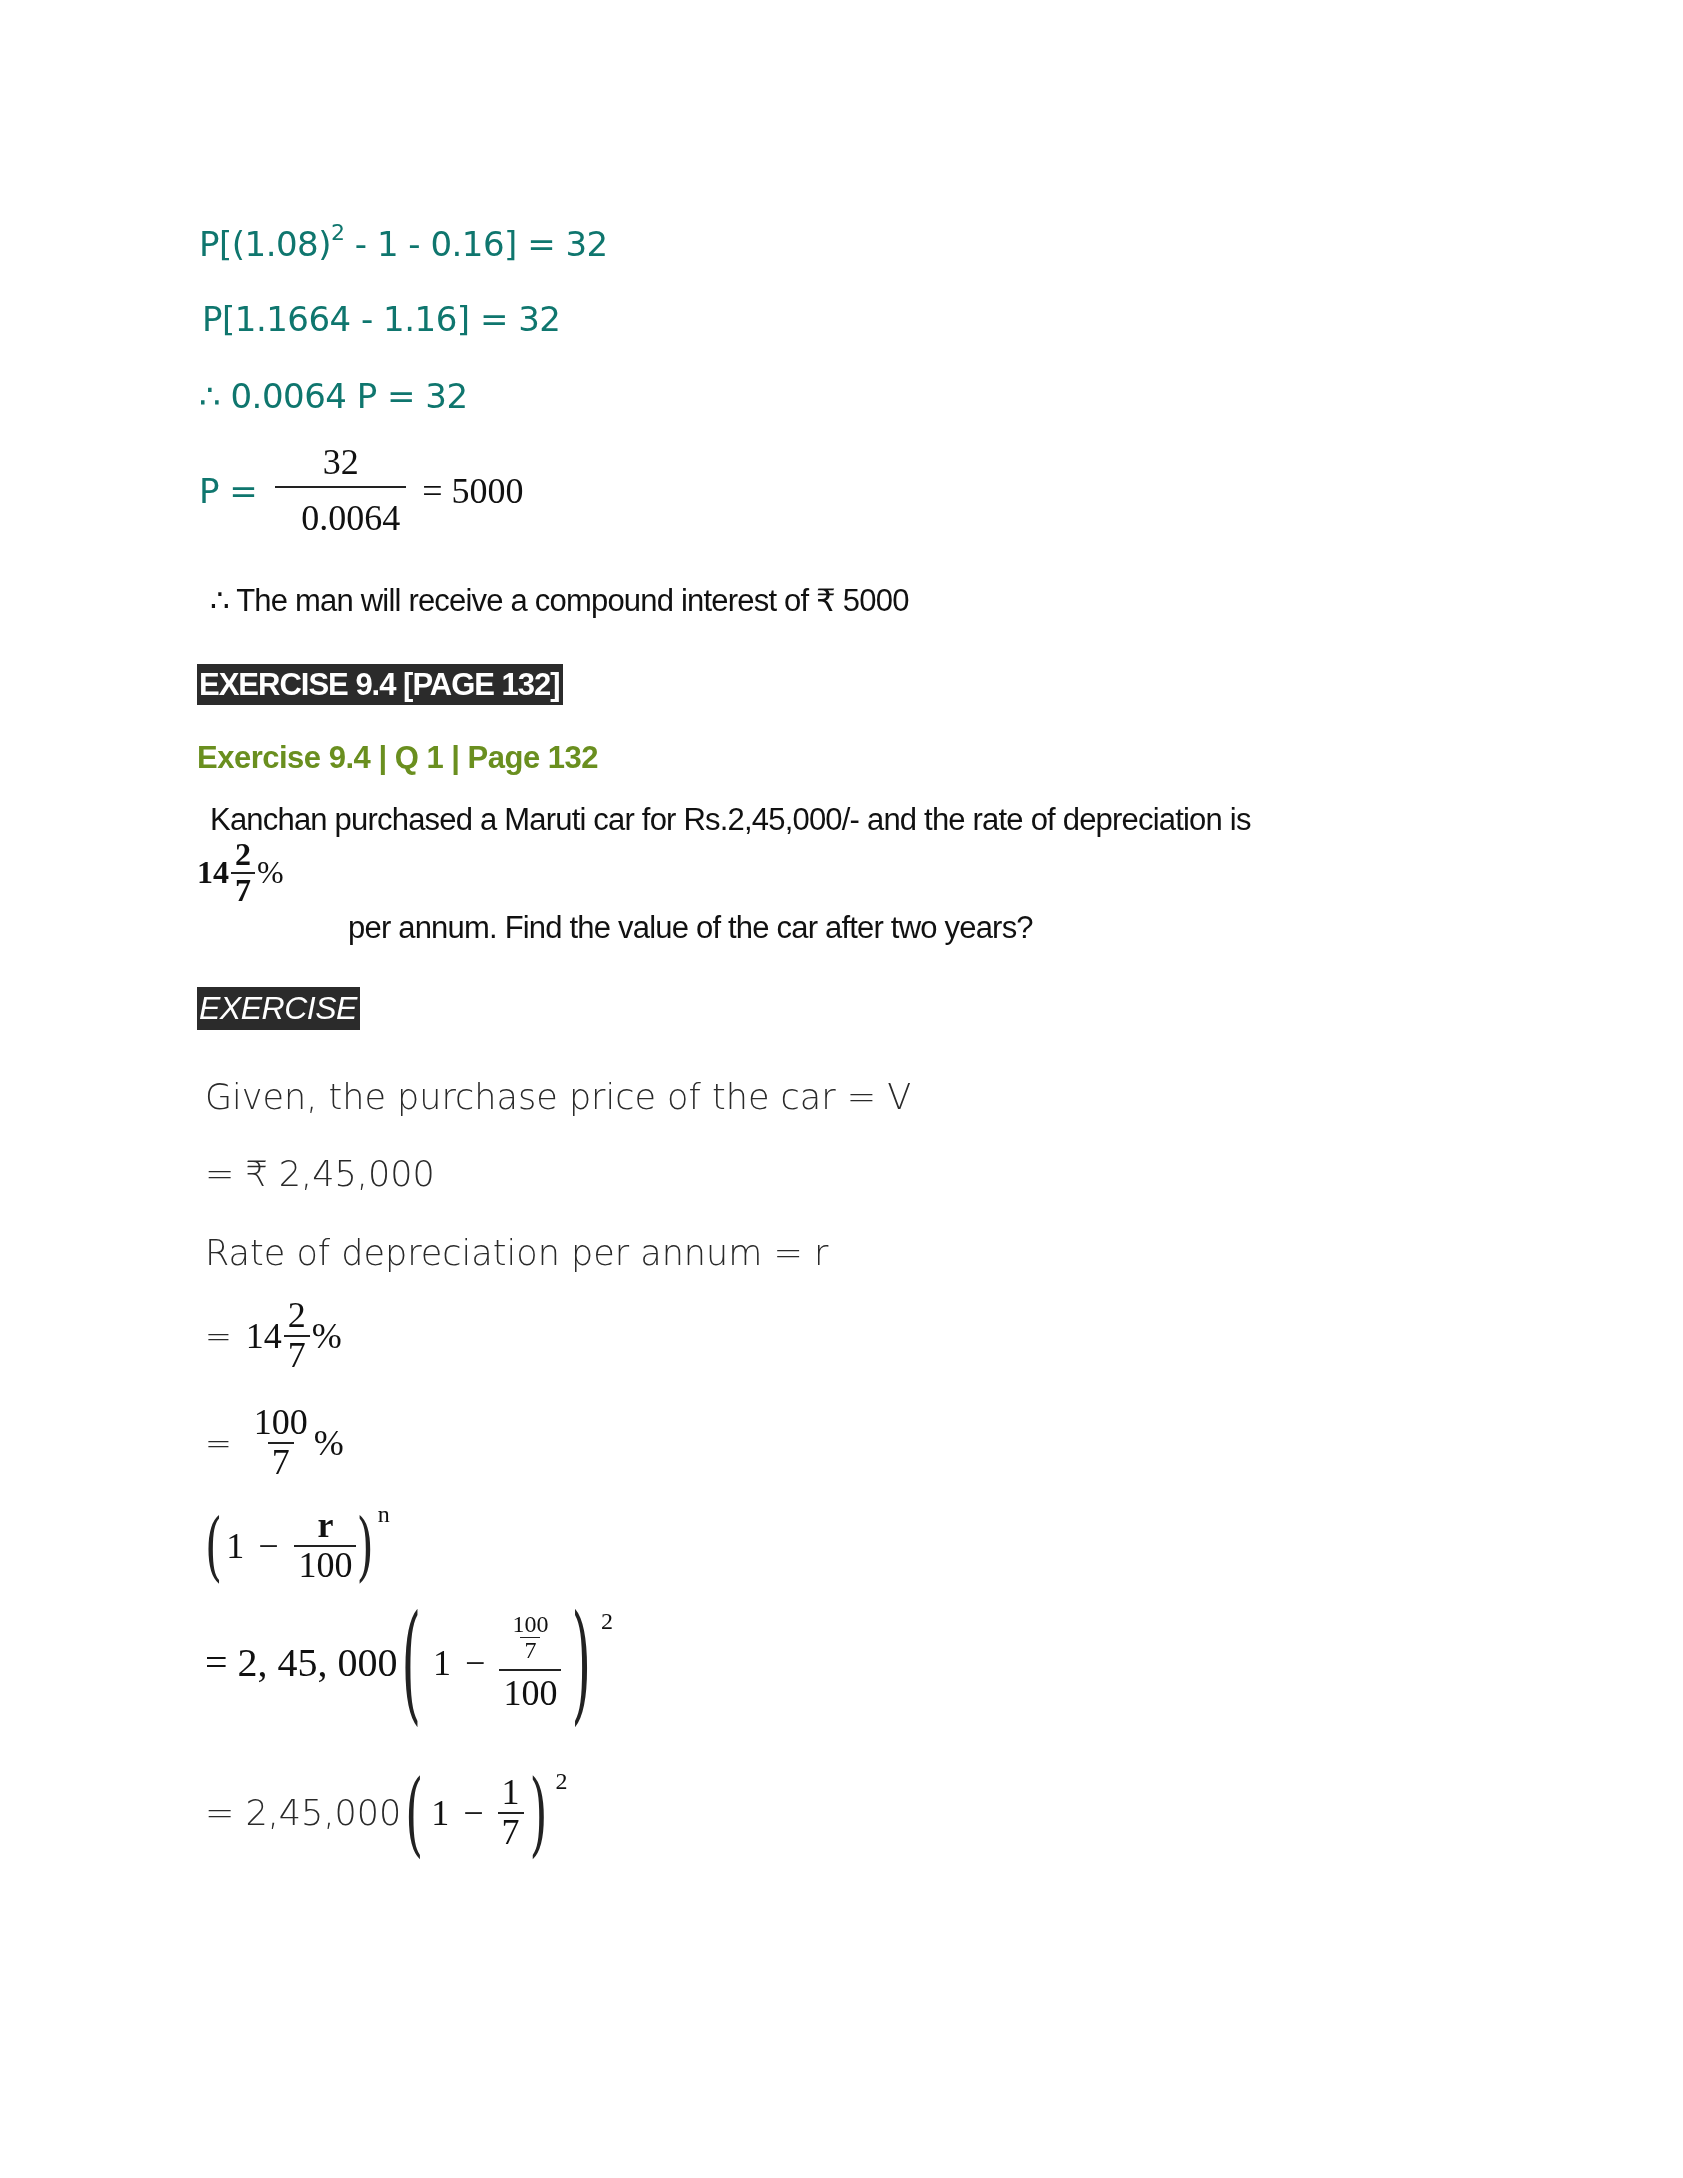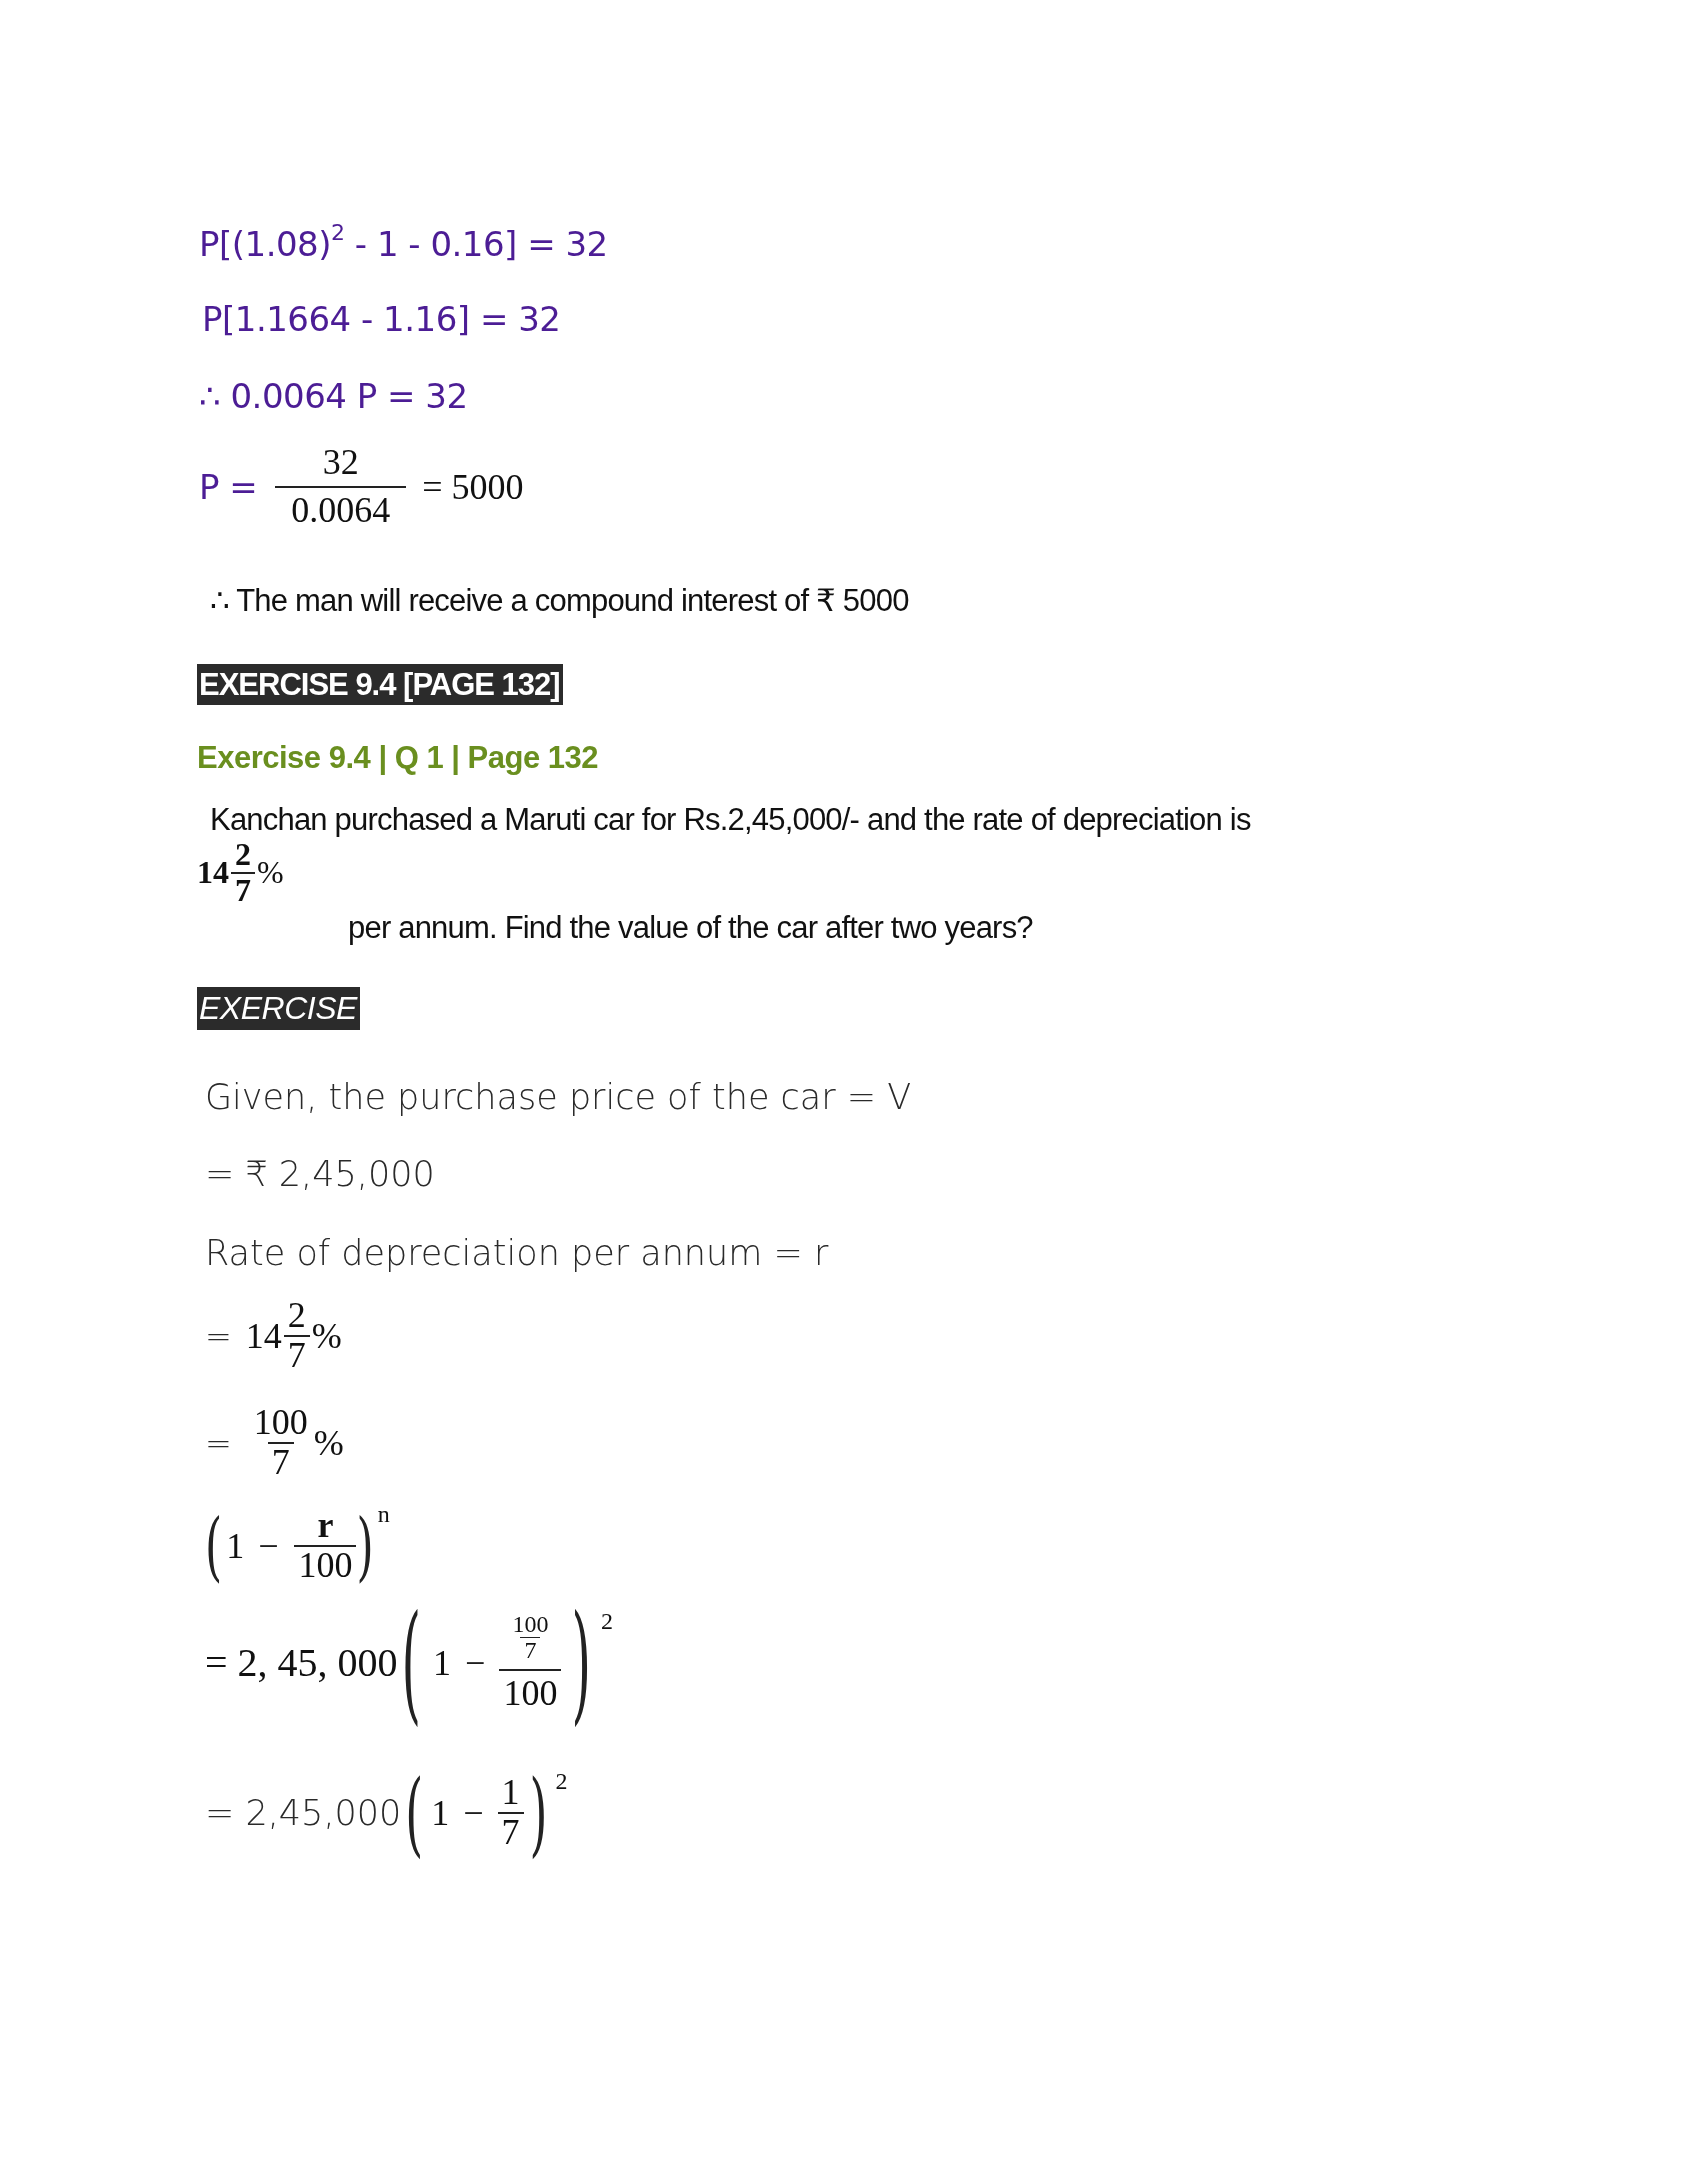--- a/index.html
+++ b/index.html
@@ -1,20 +1,20 @@
 <!DOCTYPE html>
 <html><head>
   <meta charset="utf-8">
   <style>
     html, body { margin: 0; padding: 0; background: #ffffff; }
     body { width: 1683px; height: 2178px; position: relative; overflow: hidden; color: #222; }
     .abs { position: absolute; white-space: nowrap; }
     .seg  { font-family: "DejaVu Sans", sans-serif; font-weight: 300; color: #2a2a2a; }
     .math { font-family: "Liberation Serif", serif; color: #111; }
-    .calc { font-family: "DejaVu Sans", sans-serif; color: #4c1d95; font-size: 34px; letter-spacing: -0.5px; }
+    .calc { font-family: "DejaVu Sans", sans-serif; color: #0f766e; font-size: 34px; letter-spacing: -0.5px; }
     .calc sup { font-size: 22px; vertical-align: 16px; }
     .frac { display: inline-flex; flex-direction: column; align-items: center; vertical-align: middle; }
     .frac .num { display: block; padding: 0 4px; line-height: 1.05; }
     .frac .den { display: block; padding: 0 4px; line-height: 1.05; border-top: 2px solid #222; }
     .bar { background: #2b2b2b; color: #fff; }
     .ex-bar { left: 197px; top: 664px; height: 41px; padding: 0 3px 0 2px; font-family: "Liberation Sans", sans-serif; font-weight: bold; font-size: 31px; line-height: 41px; letter-spacing: -1px; }
     .sol-bar { left: 197px; top: 987px; height: 43px; padding: 0 3px 0 2px; font-family: "Liberation Sans", sans-serif; font-style: italic; font-size: 32px; line-height: 43px; letter-spacing: -0.5px; }
     .green { color: #6a8f1f; font-family: "Liberation Sans", sans-serif; font-weight: bold; font-size: 31px; letter-spacing: -0.5px; }
     .q { font-family: "Liberation Sans", sans-serif; font-size: 31px; color: #111; letter-spacing: -0.8px; margin-left: 13px; }
     .paren { display: inline-block; font-family: "DejaVu Serif", serif; font-weight: 200; color: #222; transform-origin: center; vertical-align: middle; }
@@ -27,21 +27,21 @@
 </div>
 
 <div class="abs calc" style="left:202px; top:299px;">P[1.1664 - 1.16] = 32</div>
 
 <div class="abs calc" style="left:199px; top:376px;">∴ 0.0064 P = 32</div>
 
 <div class="abs" style="left:199px; top:444px; display:flex; align-items:center;">
   <span class="calc">P =</span>
   <span class="frac math" style="font-size:36px; margin-left:18px;">
     <span class="num" style="padding:0 6px 4px;">32</span>
-    <span class="den" style="padding:4px 6px 0; min-width:119px; text-align:center;">0.0064</span>
+    <span class="den" style="padding:12px 6px 0; min-width:119px; text-align:right;">0.0064</span>
   </span>
   <span class="math" style="font-size:36px; margin-left:16px;">= 5000</span>
 </div>
 
 <div class="abs q" style="left:197px; top:582px;">∴ The man will receive a compound interest of ₹ 5000</div>
 
 <div class="abs bar ex-bar">EXERCISE 9.4 [PAGE 132]</div>
 
 <div class="abs green" style="left:197px; top:740px;">Exercise 9.4 | Q 1 | Page 132</div>
 

